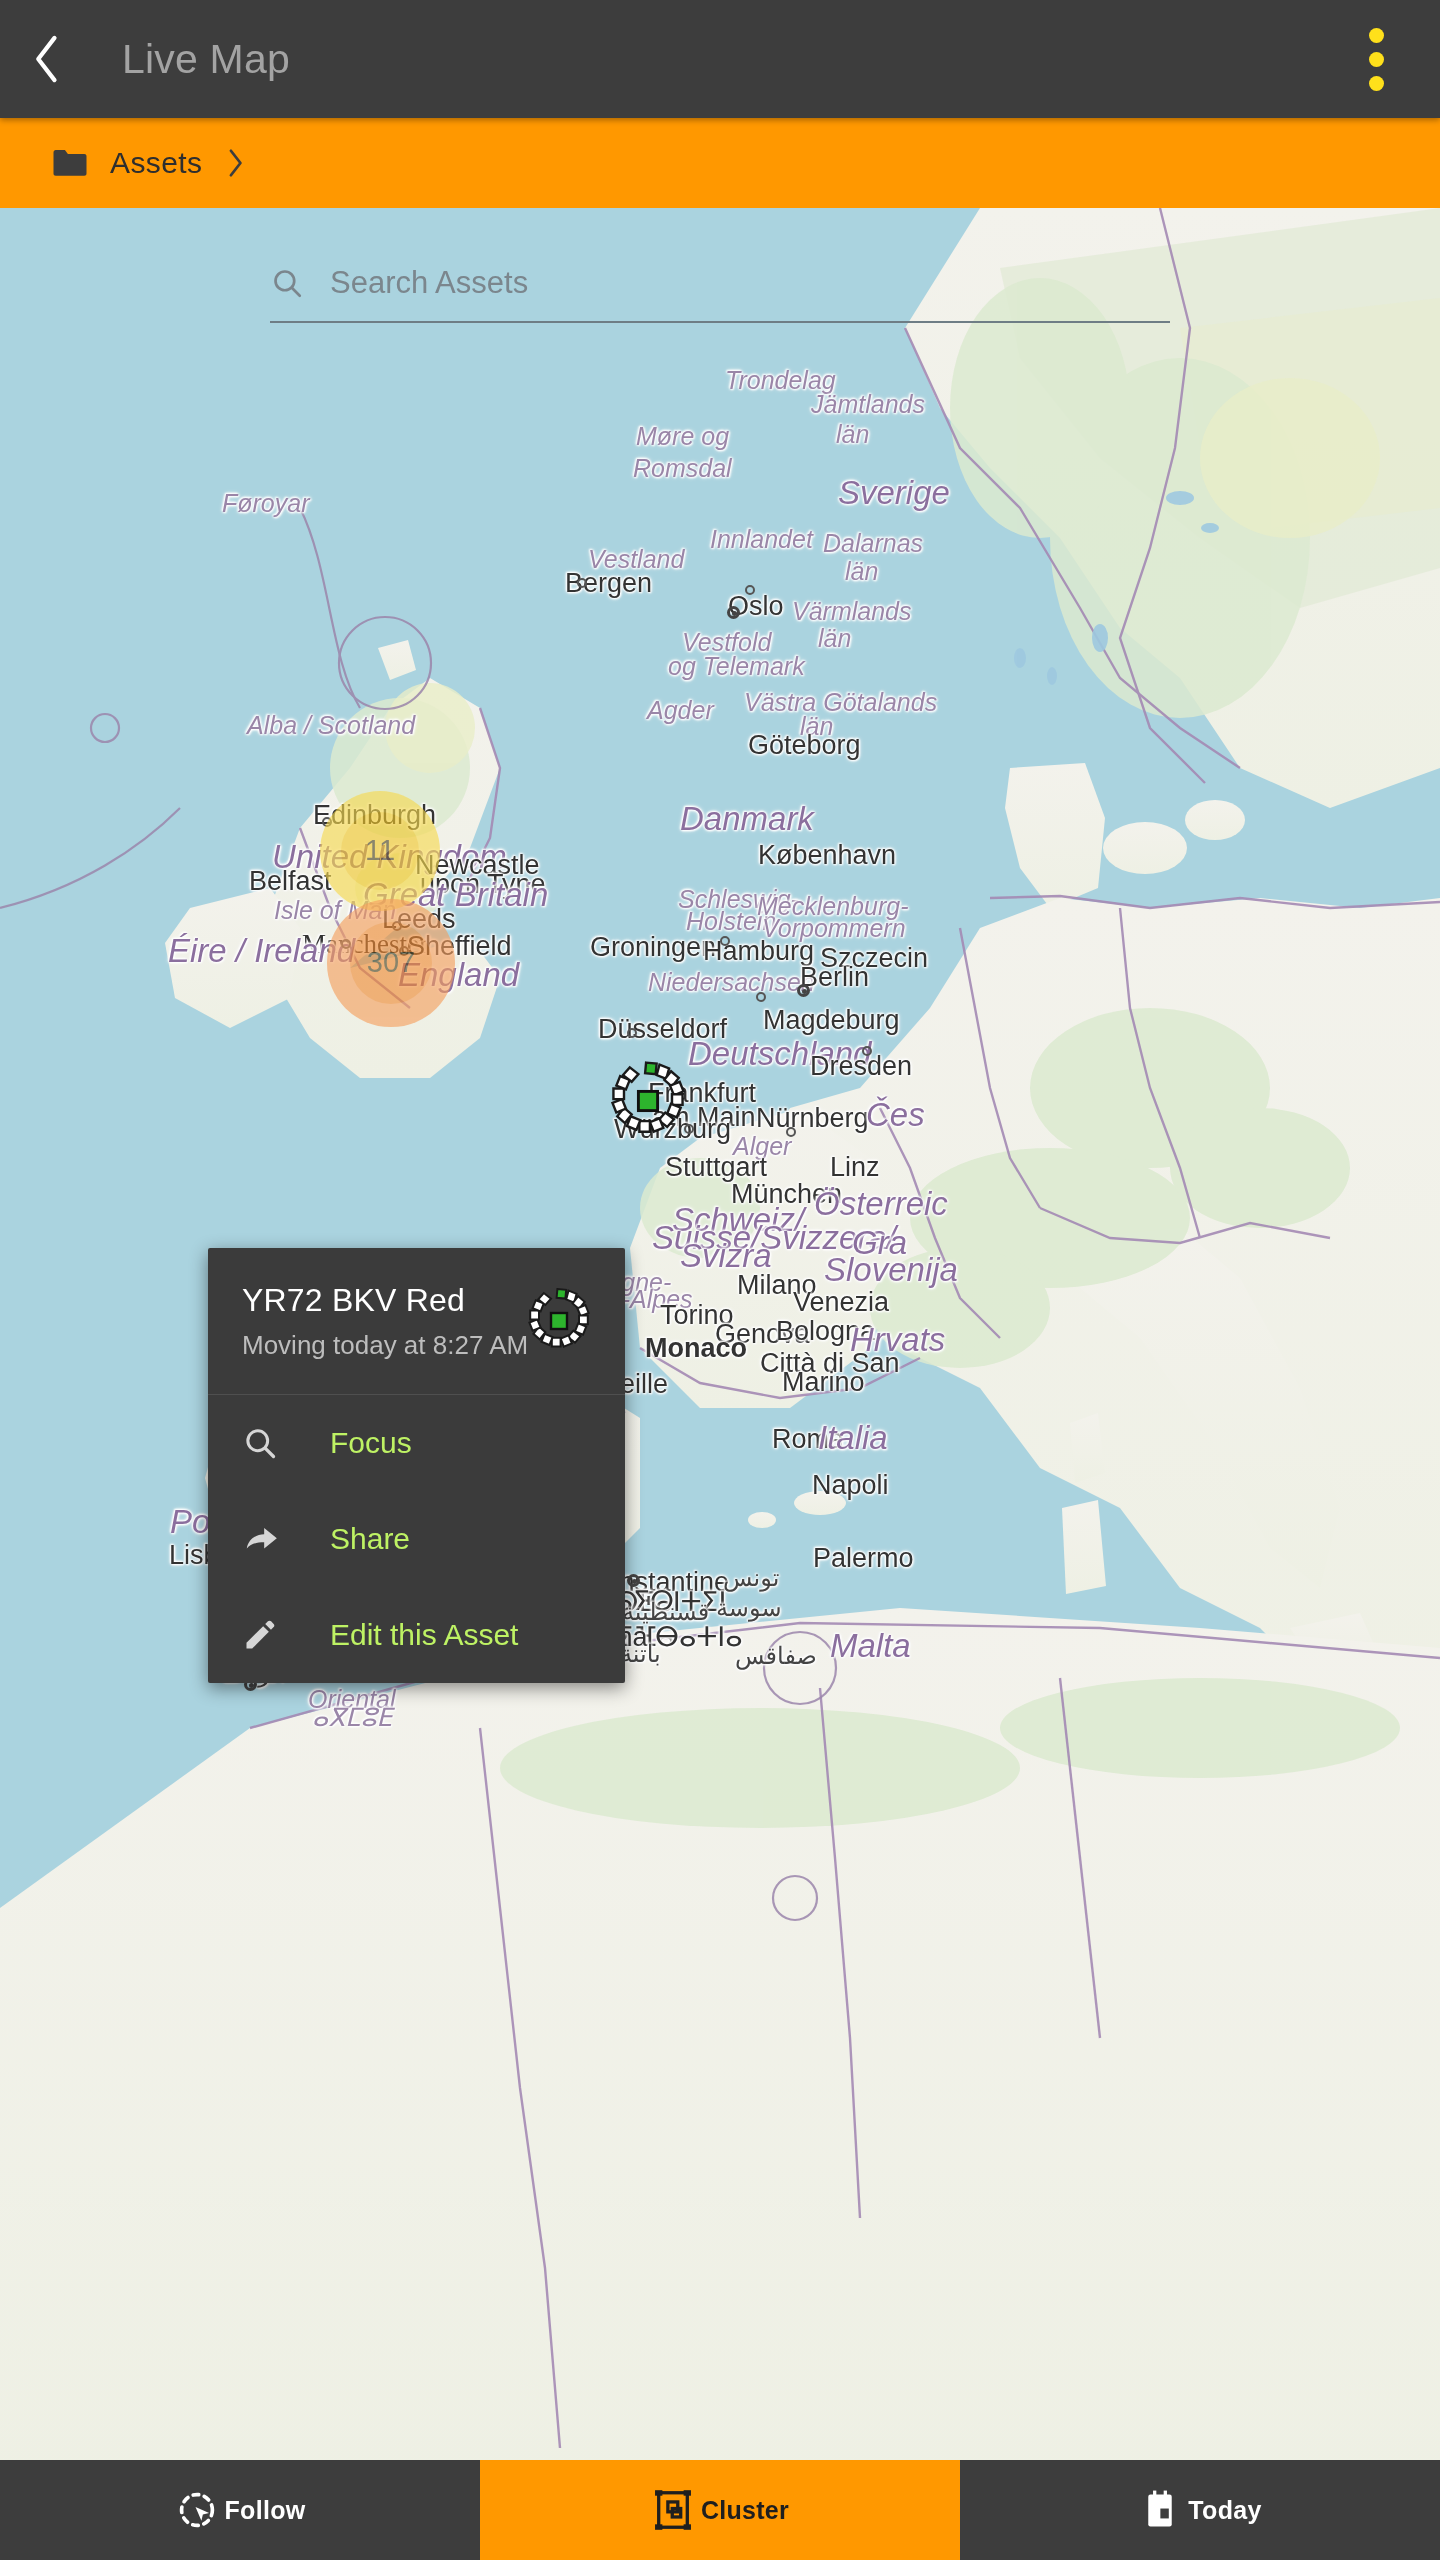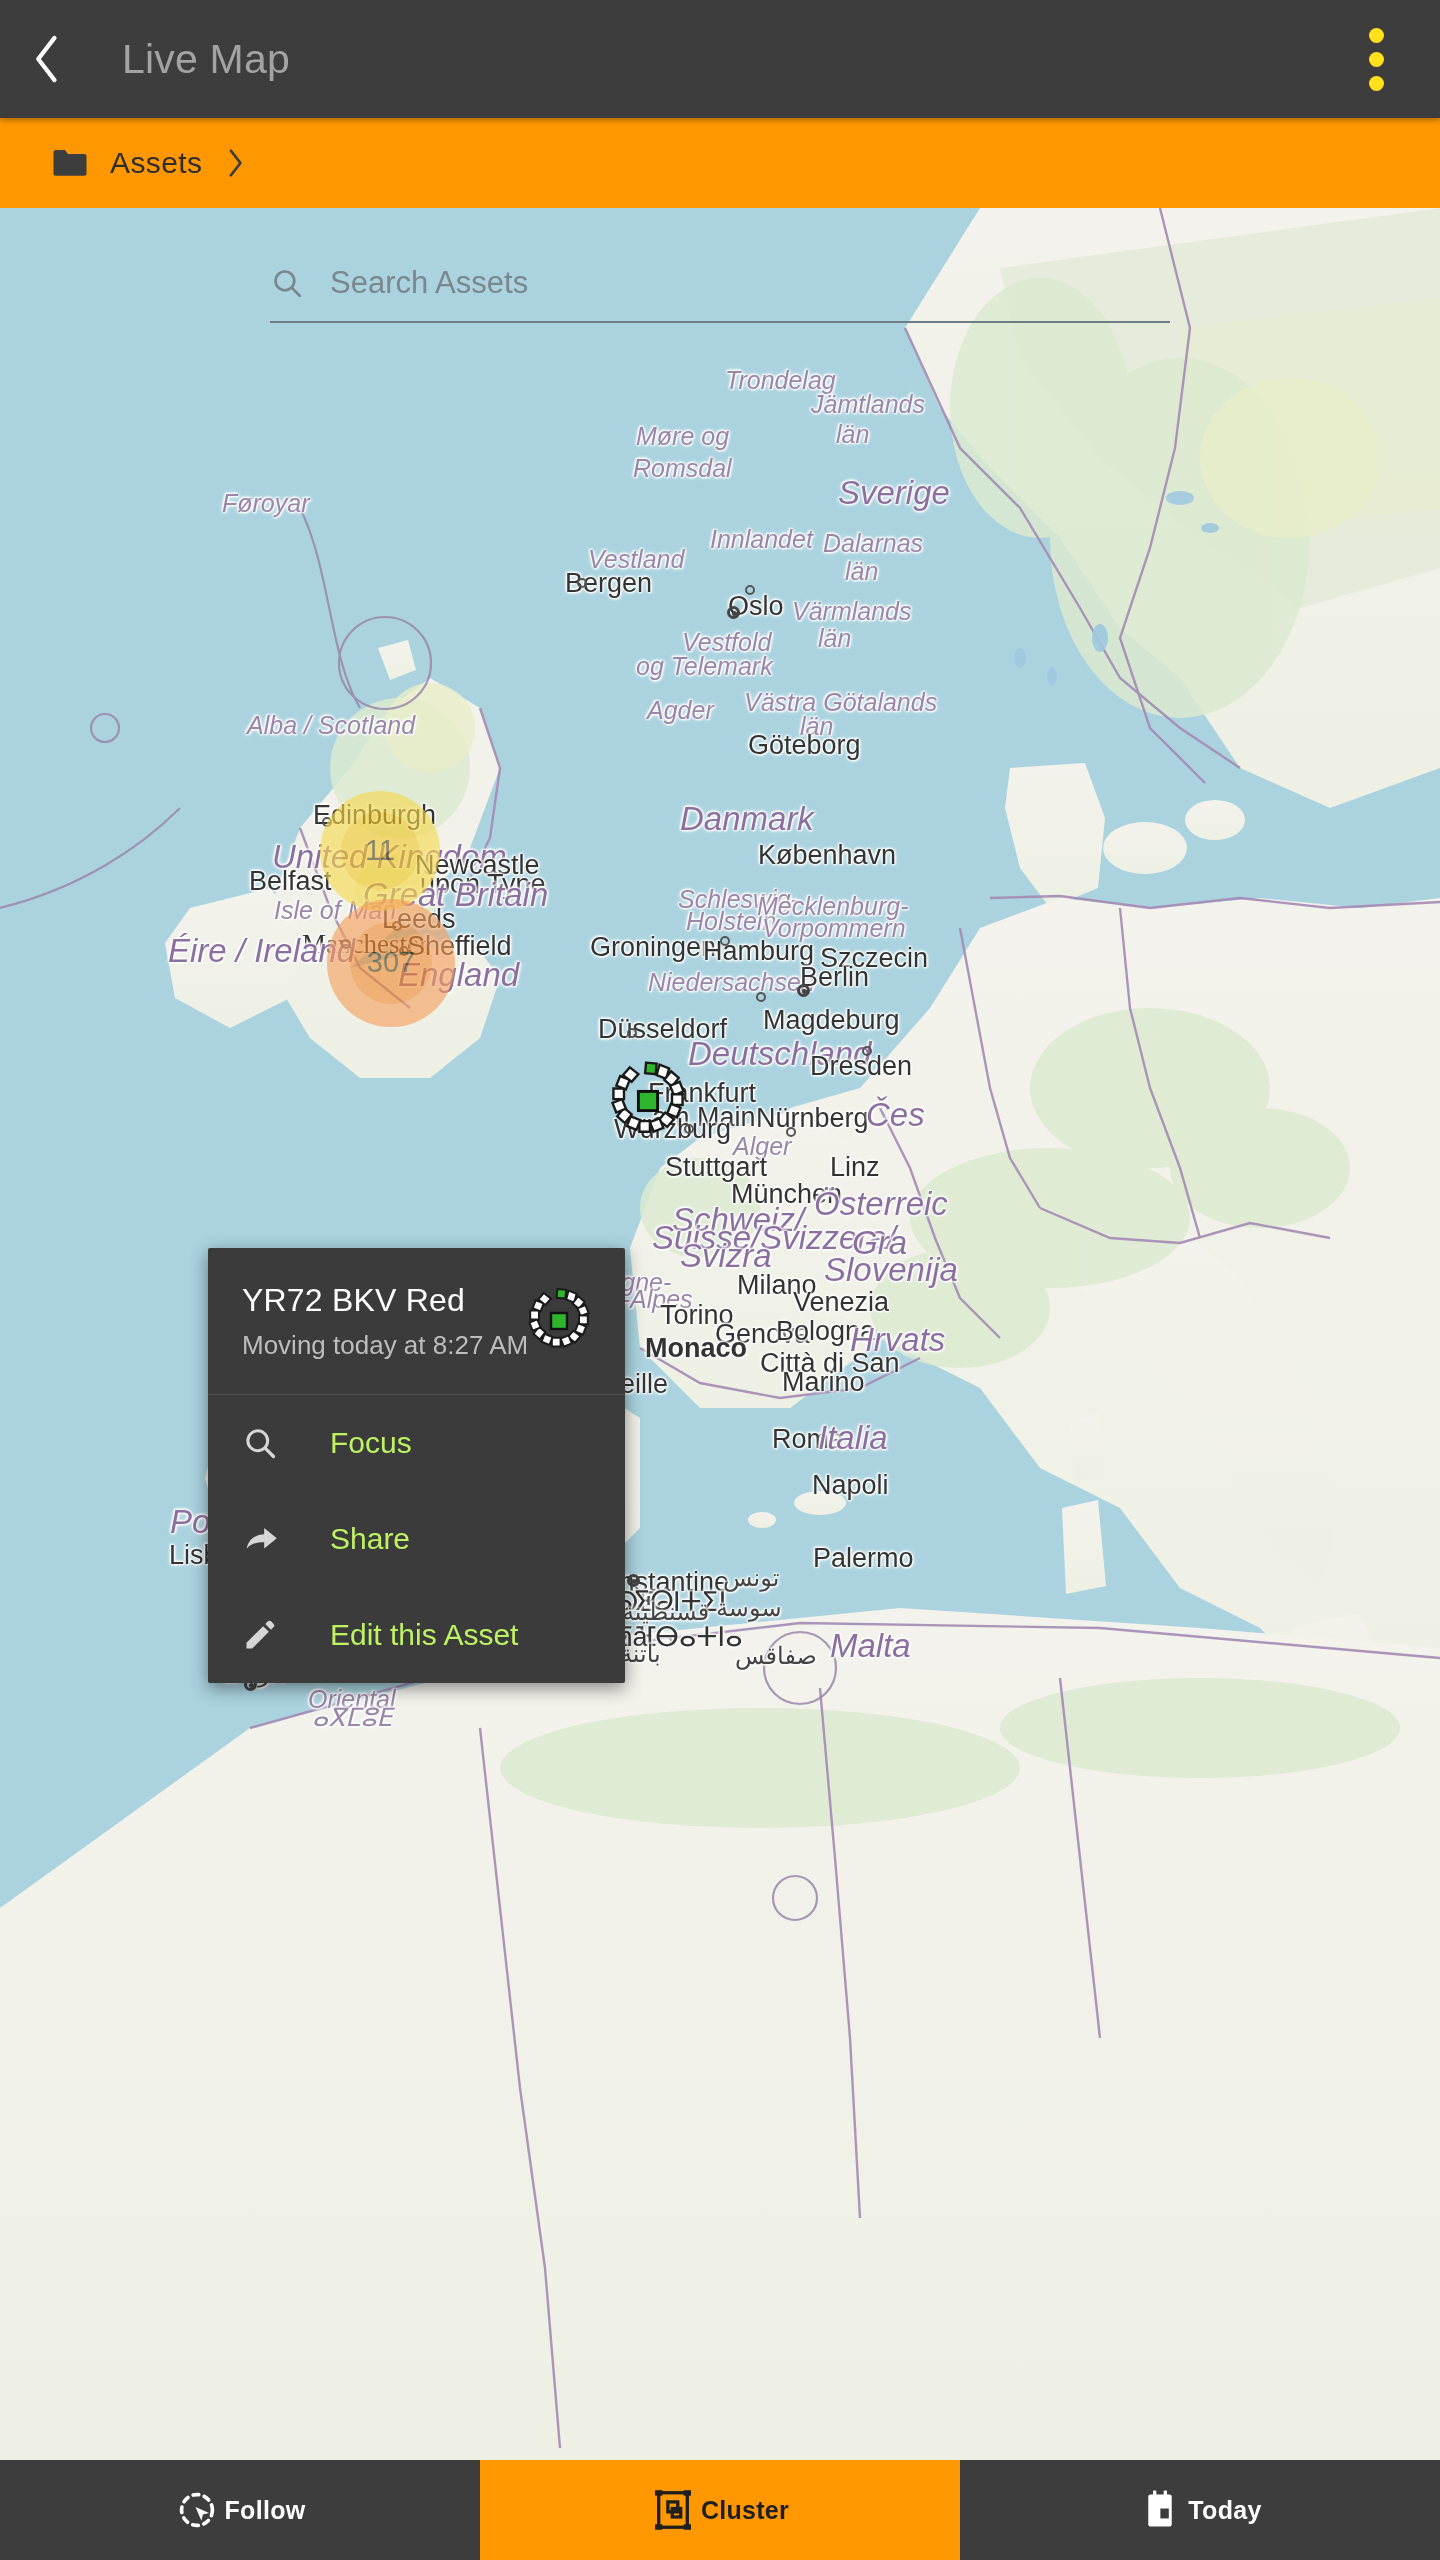--- a/index.html
+++ b/index.html
@@ -265,21 +265,21 @@
       <div class="lbl region" style="left: 710px; top: 317px;">Innlandet</div>
       <div class="lbl region" style="left: 823px; top: 321px;">Dalarnas</div>
       <div class="lbl region" style="left: 845px; top: 349px;">län</div>
       <div class="lbl country" style="left: 838px; top: 266px;">Sverige</div>
       <div class="lbl region" style="left: 588px; top: 337px;">Vestland</div>
       <div class="lbl city" style="left: 565px; top: 360px;">Bergen</div>
       <div class="lbl city" style="left: 728px; top: 383px;">Oslo</div>
       <div class="lbl region" style="left: 792px; top: 389px;">Värmlands</div>
       <div class="lbl region" style="left: 818px; top: 416px;">län</div>
       <div class="lbl region" style="left: 682px; top: 420px;">Vestfold</div>
-      <div class="lbl region" style="left: 624px; top: 444px; padding-left: 12px;">og Telemark</div>
+      <div class="lbl region" style="left: 656px; top: 444px; padding-left: 12px;">og Telemark</div>
       <div class="lbl region" style="left: 647px; top: 488px;">Agder</div>
       <div class="lbl region" style="left: 744px; top: 480px;">Västra Götalands</div>
       <div class="lbl region" style="left: 800px; top: 504px;">län</div>
       <div class="lbl city" style="left: 748px; top: 522px;">Göteborg</div>
       <div class="lbl region" style="left: 222px; top: 281px;">Føroyar</div>
       <div class="lbl region" style="left: 247px; top: 503px;">Alba / Scotland</div>
       <div class="lbl city" style="left: 313px; top: 592px;">Edinburgh</div>
       <div class="lbl country" style="left: 272px; top: 630px;">United Kingdom</div>
       <div class="lbl city" style="left: 249px; top: 658px;">Belfast</div>
       <div class="lbl city" style="left: 415px; top: 642px;">Newcastle</div>

